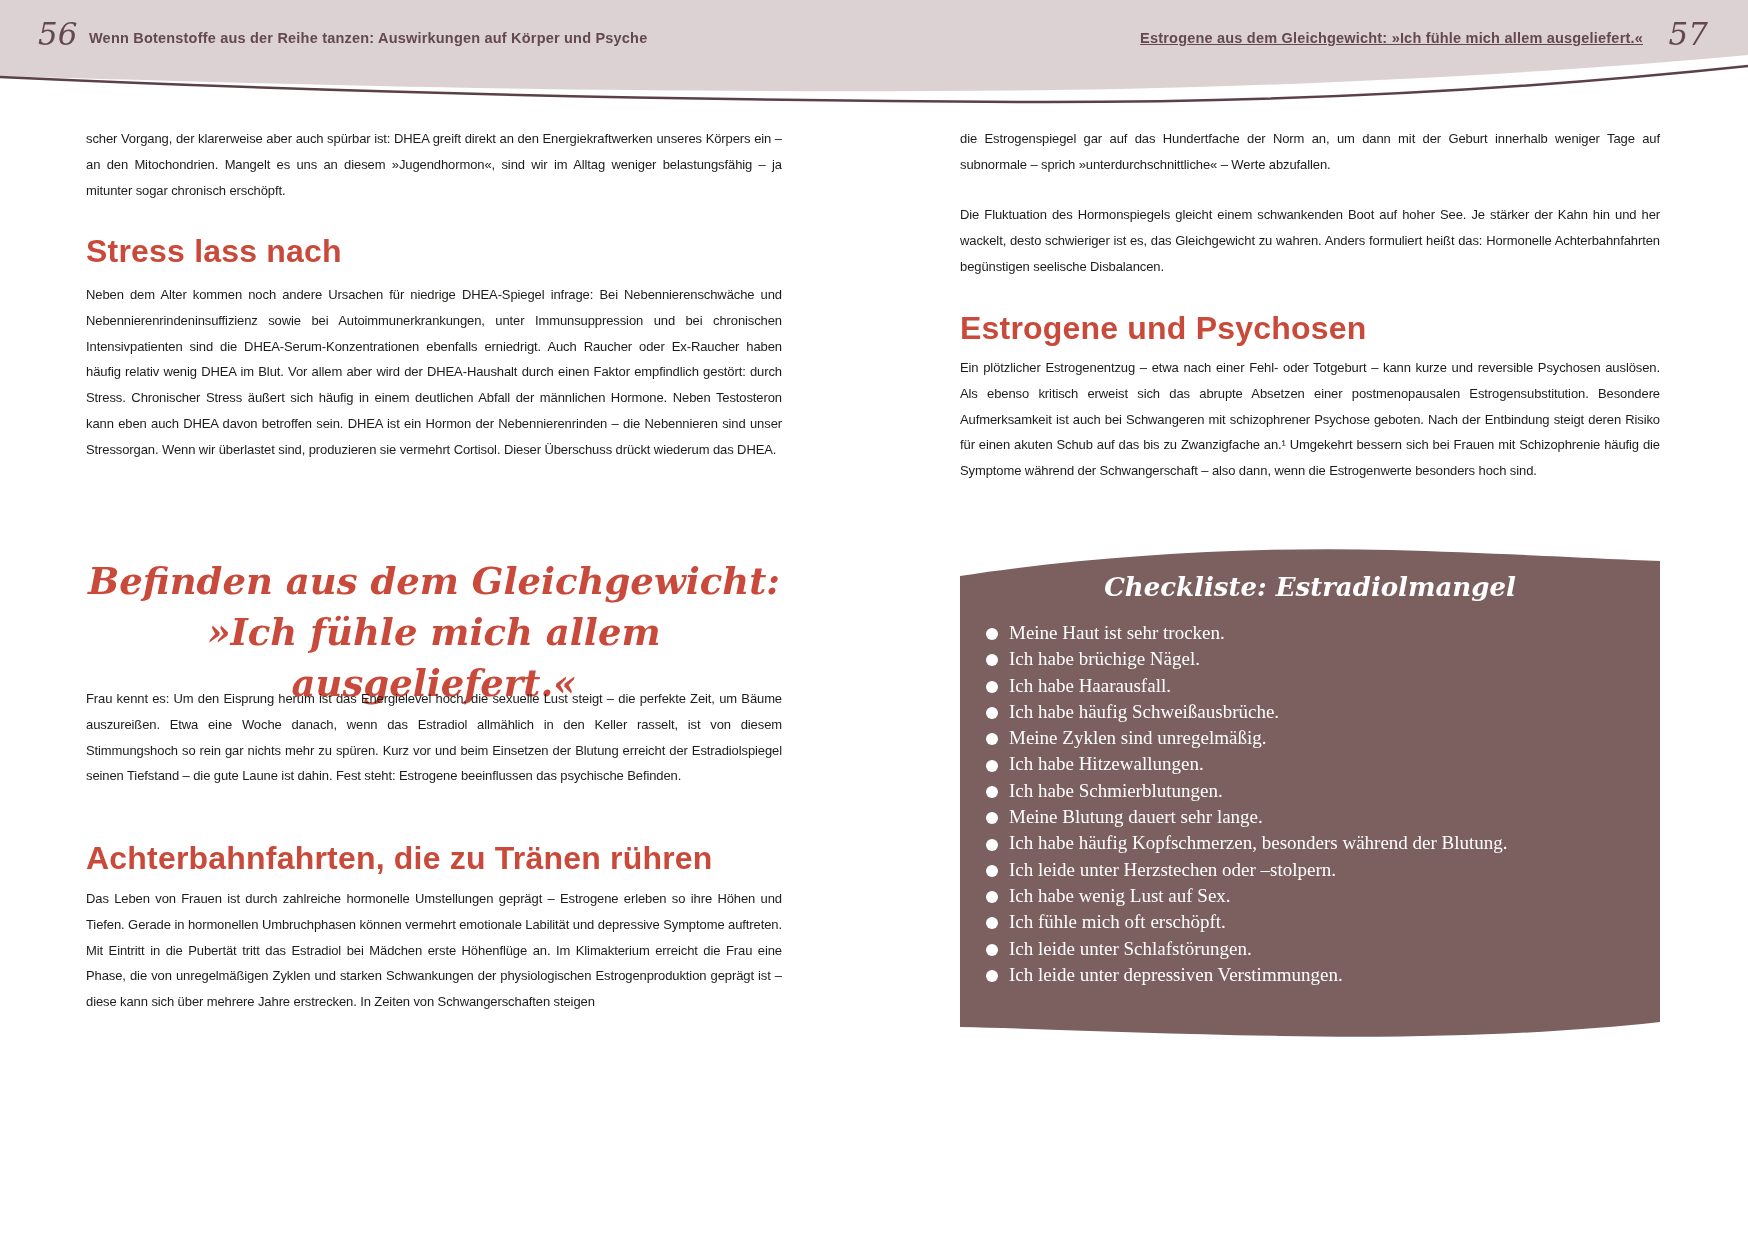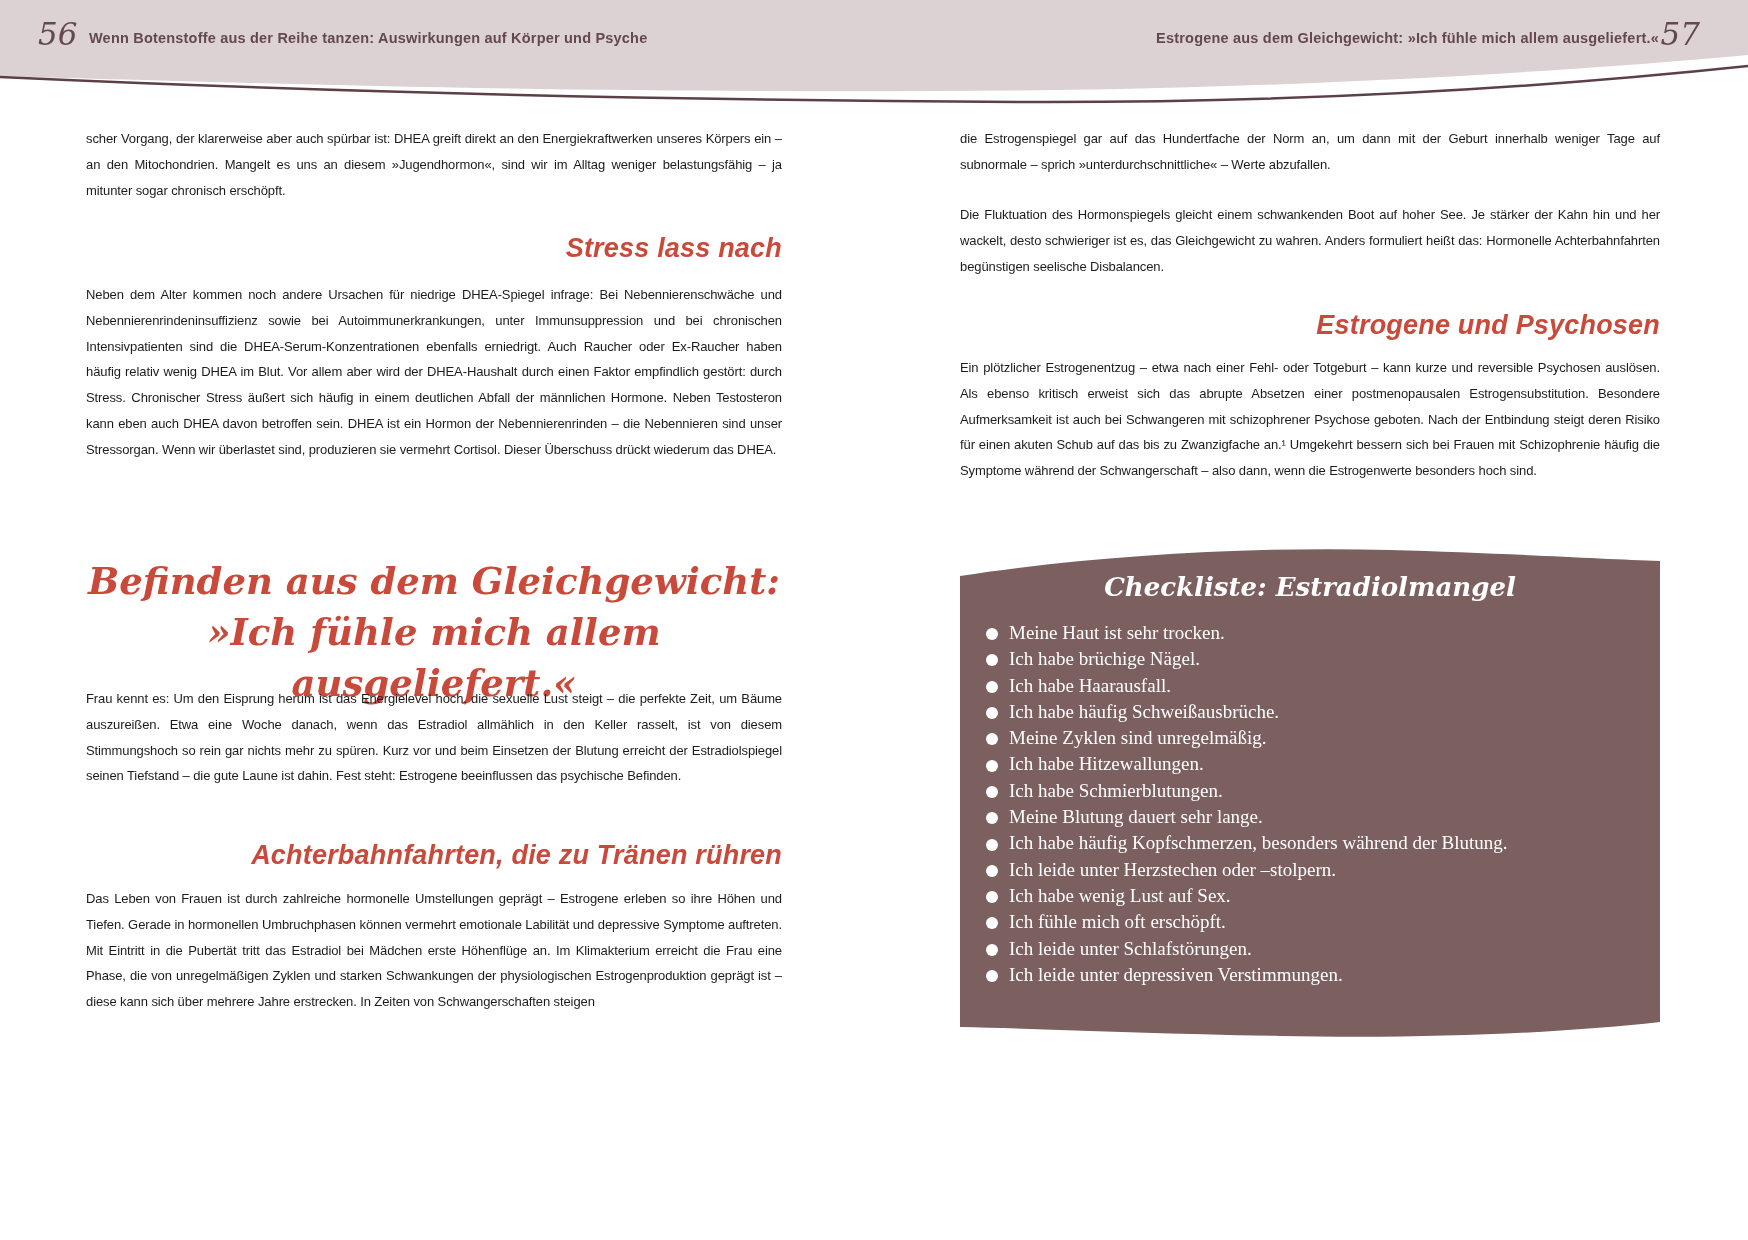--- a/index.html
+++ b/index.html
@@ -17,38 +17,38 @@
     font-family:"Liberation Sans",sans-serif;
     color:var(--body-text);
   }
   .hdr-svg{position:absolute;top:0;left:0;display:block;}
   .folio{
     position:absolute;top:16px;
     font-family:"DejaVu Serif",serif;font-style:italic;
     font-size:31px;color:var(--header-text);
   }
   .folio-left{left:38px;}
-  .folio-right{right:48px;margin-left:21px;}
+  .folio-right{right:40px;margin-left:21px;}
   .runhead{
     position:absolute;top:30px;
     font-size:14.5px;font-weight:bold;letter-spacing:.2px;
     color:var(--header-text);white-space:nowrap;
   }
   .runhead-left{left:89px;}
-  .runhead-right{right:89px;}
+  .runhead-right{right:105px;text-decoration:underline;}
   .block{position:absolute;}
   .body-par{
     font-size:13px;line-height:25.8px;letter-spacing:-0.1px;
     text-align:justify;margin:0;
   }
   .col-left{left:86px;width:696px;}
   .col-right{left:960px;width:700px;}
   .red-heading{
-    font-size:27px;font-weight:bold;color:var(--accent-red);
-    text-align:right;margin:0;letter-spacing:.2px;font-style:italic;
+    font-size:32px;font-weight:bold;color:var(--accent-red);
+    text-align:left;margin:0;letter-spacing:.2px;
   }
   .script-heading{
     font-family:"DejaVu Serif",serif;font-style:italic;font-weight:bold;
     font-size:37px;line-height:51px;color:var(--accent-red);
     text-align:center;margin:0;
   }
   .checkbox-wrap{top:546px;height:494px;}
   .checkbox-wrap svg{position:absolute;top:0;left:0;}
   .check-title{
     position:absolute;top:26px;left:0;width:100%;

